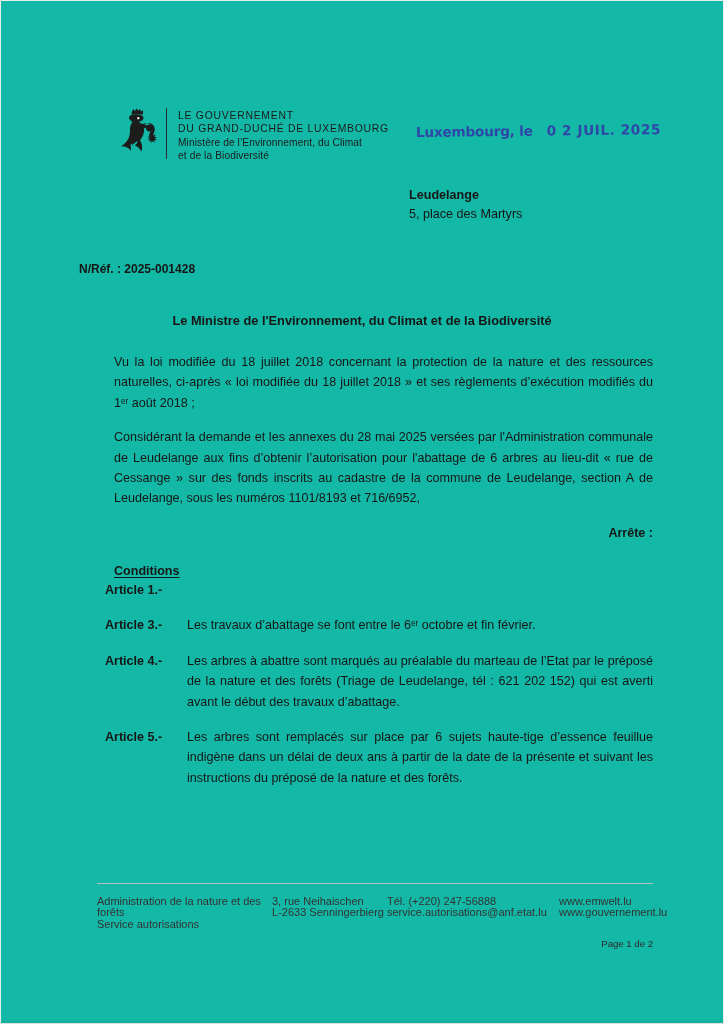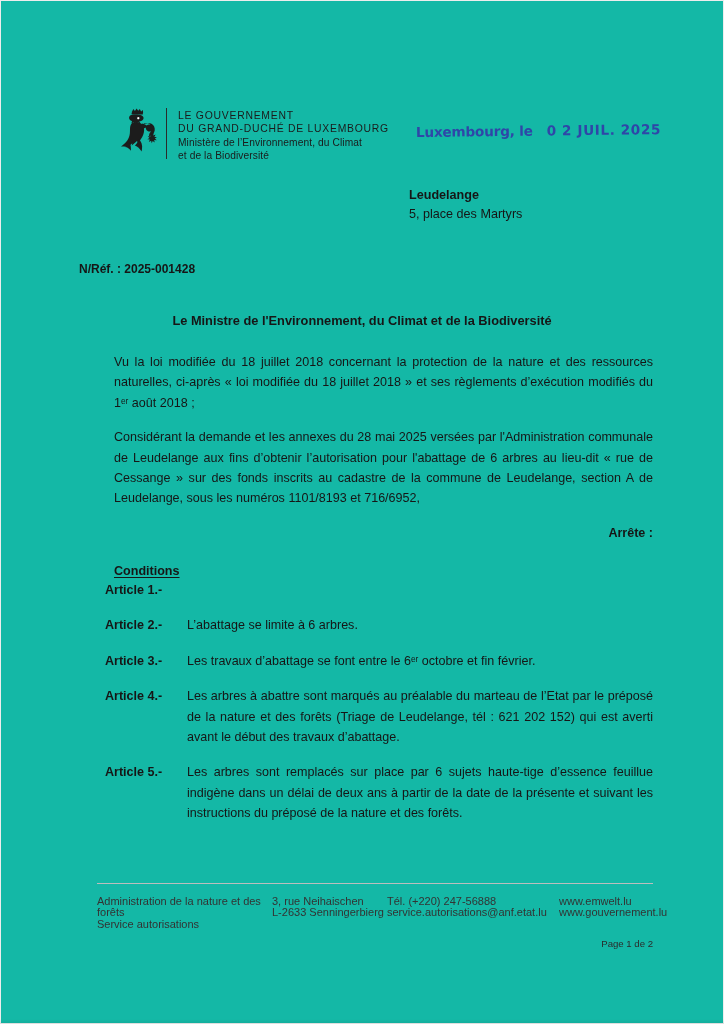--- a/index.html
+++ b/index.html
@@ -260,24 +260,20 @@
     <p>Considérant la demande et les annexes du 28 mai 2025 versées par l'Administration communale de Leudelange aux fins d’obtenir l’autorisation pour l'abattage de 6 arbres au lieu-dit « rue de Cessange » sur des fonds inscrits au cadastre de la commune de Leudelange, section A de Leudelange, sous les numéros 1101/8193 et 716/6952,</p>
     <p class="arrete">Arrête :</p>
     <p class="conditions">Conditions</p>
   </div>
 
   <div class="articles">
     <div class="article">
       <div class="article-label">Article 1.-</div>
     </div>
     <div class="article">
-      <div class="article-label">Article 2.-</div>
-      <div class="article-text">L’abattage se limite à 6 arbres.</div>
-    </div>
-    <div class="article">
       <div class="article-label">Article 3.-</div>
       <div class="article-text"><span>Les travaux d’abattage se font entre le 6</span><sup>er</sup><span> octobre et fin février.</span></div>
     </div>
     <div class="article">
       <div class="article-label">Article 4.-</div>
       <div class="article-text">Les arbres à abattre sont marqués au préalable du marteau de l’Etat par le préposé de la nature et des forêts (Triage de Leudelange, tél : 621 202 152) qui est averti avant le début des travaux d’abattage.</div>
     </div>
     <div class="article">
       <div class="article-label">Article 5.-</div>
       <div class="article-text">Les arbres sont remplacés sur place par 6 sujets haute-tige d’essence feuillue indigène dans un délai de deux ans à partir de la date de la présente et suivant les instructions du préposé de la nature et des forêts.</div>

